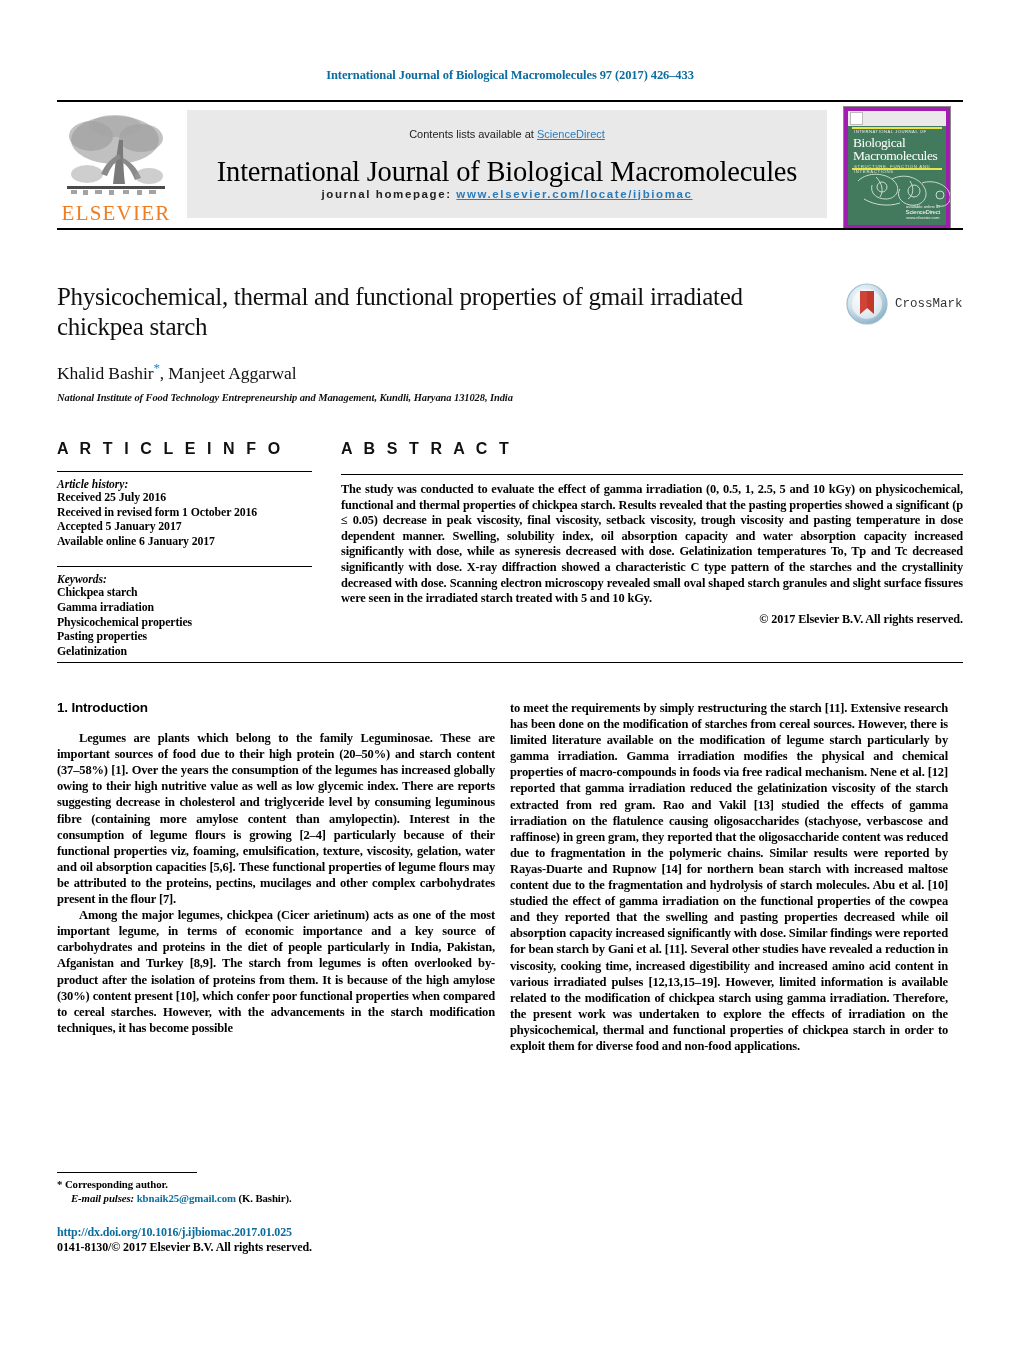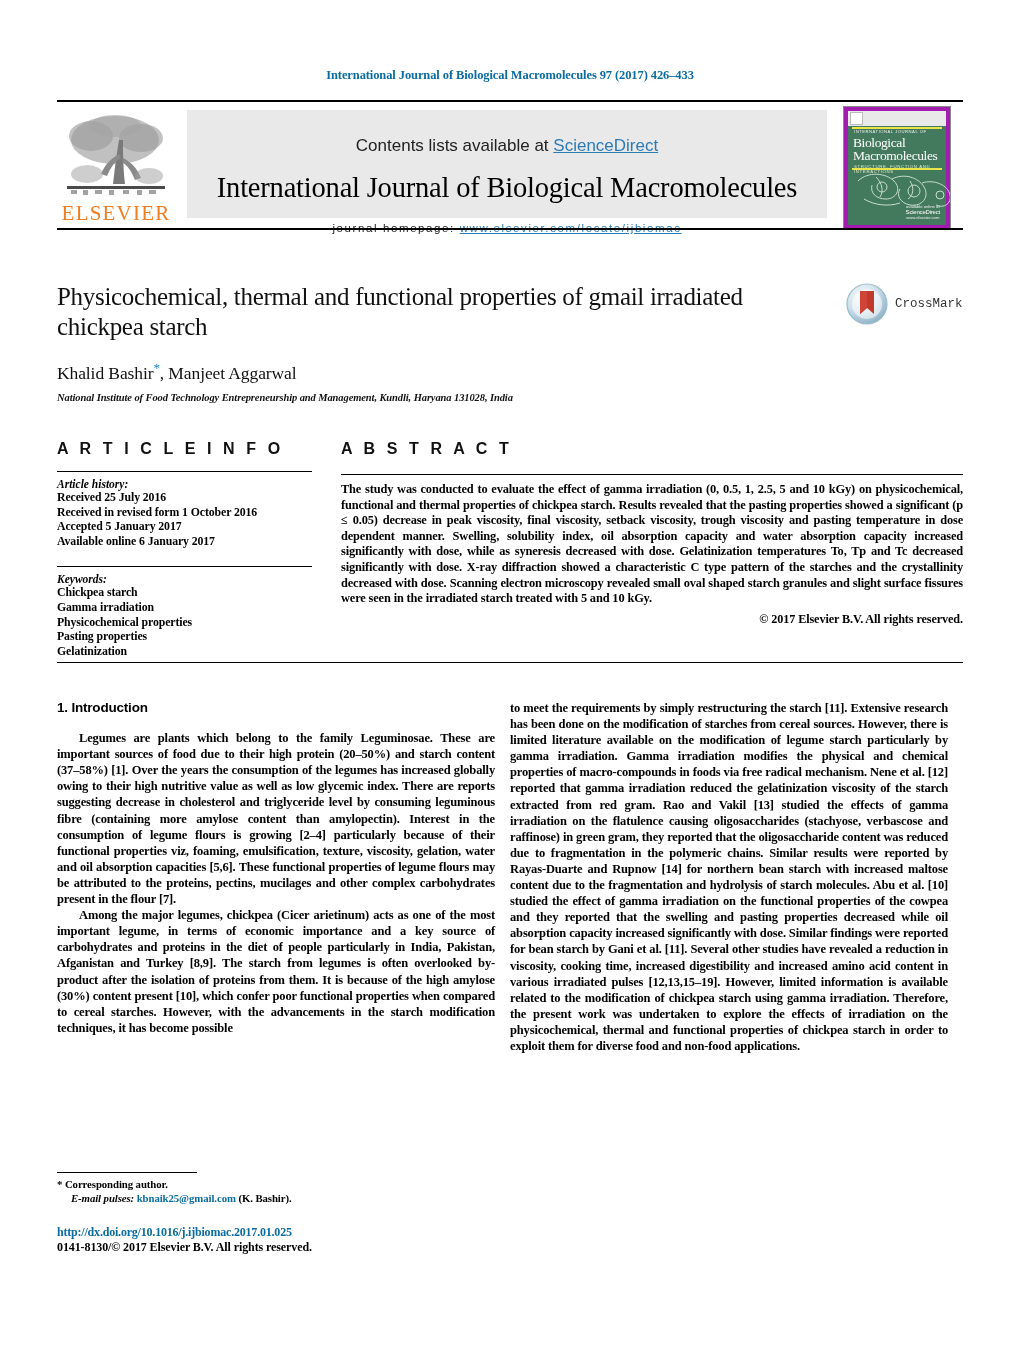--- a/index.html
+++ b/index.html
@@ -70,39 +70,39 @@
   .mast-center {
     position: absolute;
     top: 10px;
     left: 130px;
     width: 640px;
     height: 108px;
     background: #e9e9e9;
     text-align: center;
   }
   .contents-line {
-    margin-top: 26px;
-    font-size: 17px;
+    margin-top: 18px;
+    font-size: 11px;
     font-family: "Liberation Sans", sans-serif;
     color: #222;
   }
   .contents-line .sd { color: #2b7bb9; }
   .journal-title {
     margin-top: 16px;
     font-family: "Liberation Serif", serif;
     font-size: 28.5px;
     color: #000000;
     letter-spacing: -0.2px;
   }
   .homepage-line {
-    margin-top: 18px;
     font-family: "Liberation Sans", sans-serif;
     font-size: 11.5px;
     letter-spacing: 1.6px;
     color: #222;
+    font-weight: bold;
   }
   .homepage-line .url { color: #2b7bb9; }
 
   .cover-thumb {
     position: absolute;
     top: 6px;
     left: 786px;
     width: 108px;
     height: 124px;
     background: #a21caf;

